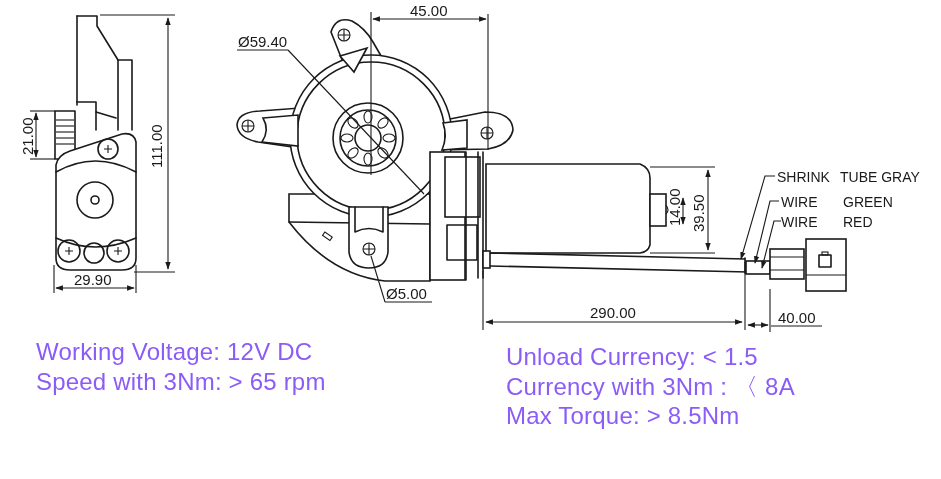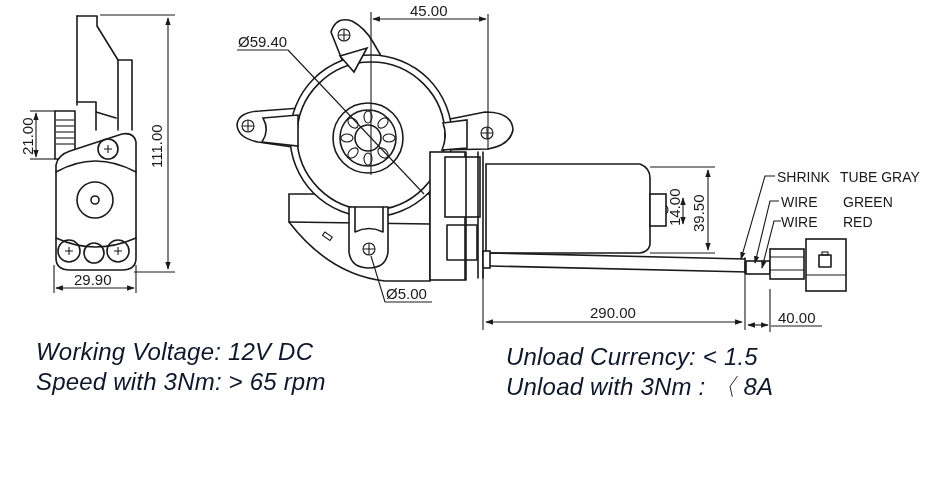--- a/index.html
+++ b/index.html
@@ -3,21 +3,21 @@
   <meta charset="utf-8">
   <style>
     html, body { margin: 0; padding: 0; background: #ffffff; }
     body { width: 941px; height: 479px; position: relative; overflow: hidden; font-family: "Liberation Sans", sans-serif; color: #1a1a1a; }
     #drawing { position: absolute; left: 0; top: 0; width: 941px; height: 479px; }
     #drawing .ln { stroke: #1a1a1a; stroke-width: 1.6; fill: none; stroke-linejoin: round; stroke-linecap: round; }
     #drawing .thin { stroke: #1a1a1a; stroke-width: 1.1; fill: none; }
     #drawing .fillw { fill: #ffffff; stroke: #1a1a1a; stroke-width: 1.6; }
     #drawing .dimtxt { font-family: "Liberation Sans", sans-serif; font-size: 15px; fill: #1a1a1a; }
     #drawing .lbltxt { font-family: "Liberation Sans", sans-serif; font-size: 14px; fill: #1a1a1a; }
-    .specs { position: absolute; font-size: 24px; line-height: 29.5px; letter-spacing: 0.2px; color: #0f172a; font-style: italic; }
+    .specs { position: absolute; font-size: 24px; line-height: 29.5px; letter-spacing: 0.2px; color: #8b5cf6; }
     .specs div { white-space: nowrap; }
     #specs-left { left: 36px; top: 337px; }
     #specs-right { left: 506px; top: 342px; }
   </style>
 </head>
 <body>
 
 <svg id="drawing" viewBox="0 0 941 479" xmlns="http://www.w3.org/2000/svg">
   <defs>
     <marker id="arr" viewBox="0 0 10 10" refX="9" refY="5" markerWidth="7" markerHeight="7" orient="auto-start-reverse">
@@ -184,14 +184,15 @@
   </g>
 </svg>
 
 <div id="specs-left" class="specs">
   <div>Working Voltage: 12V DC</div>
   <div>Speed with 3Nm: &gt; 65 rpm</div>
 </div>
 
 <div id="specs-right" class="specs">
   <div>Unload Currency: &lt; 1.5</div>
-  <div>Unload with 3Nm : 〈 8A</div>
+  <div>Currency with 3Nm : 〈 8A</div>
+  <div>Max Torque: &gt; 8.5Nm</div>
 </div>
 
 </body></html>

